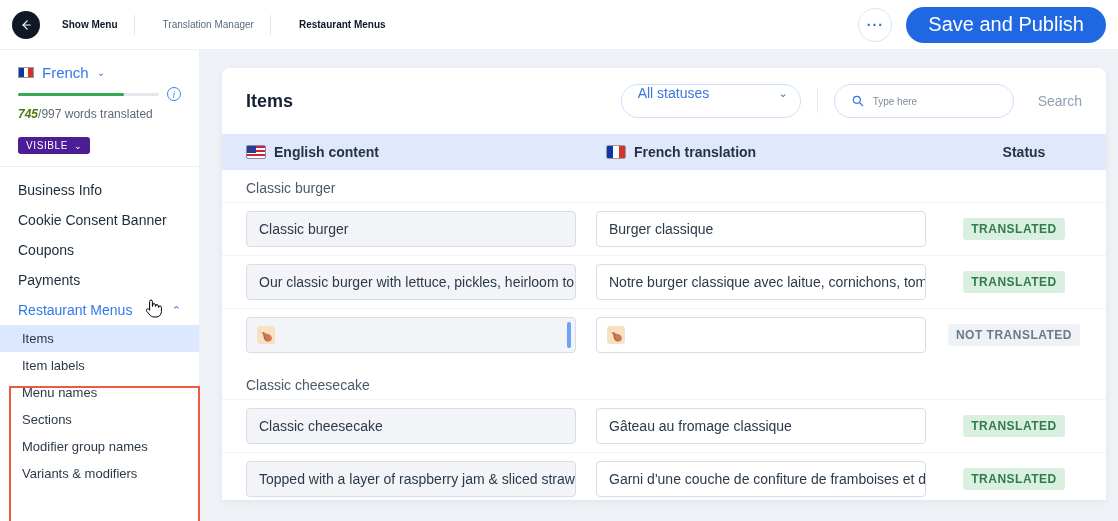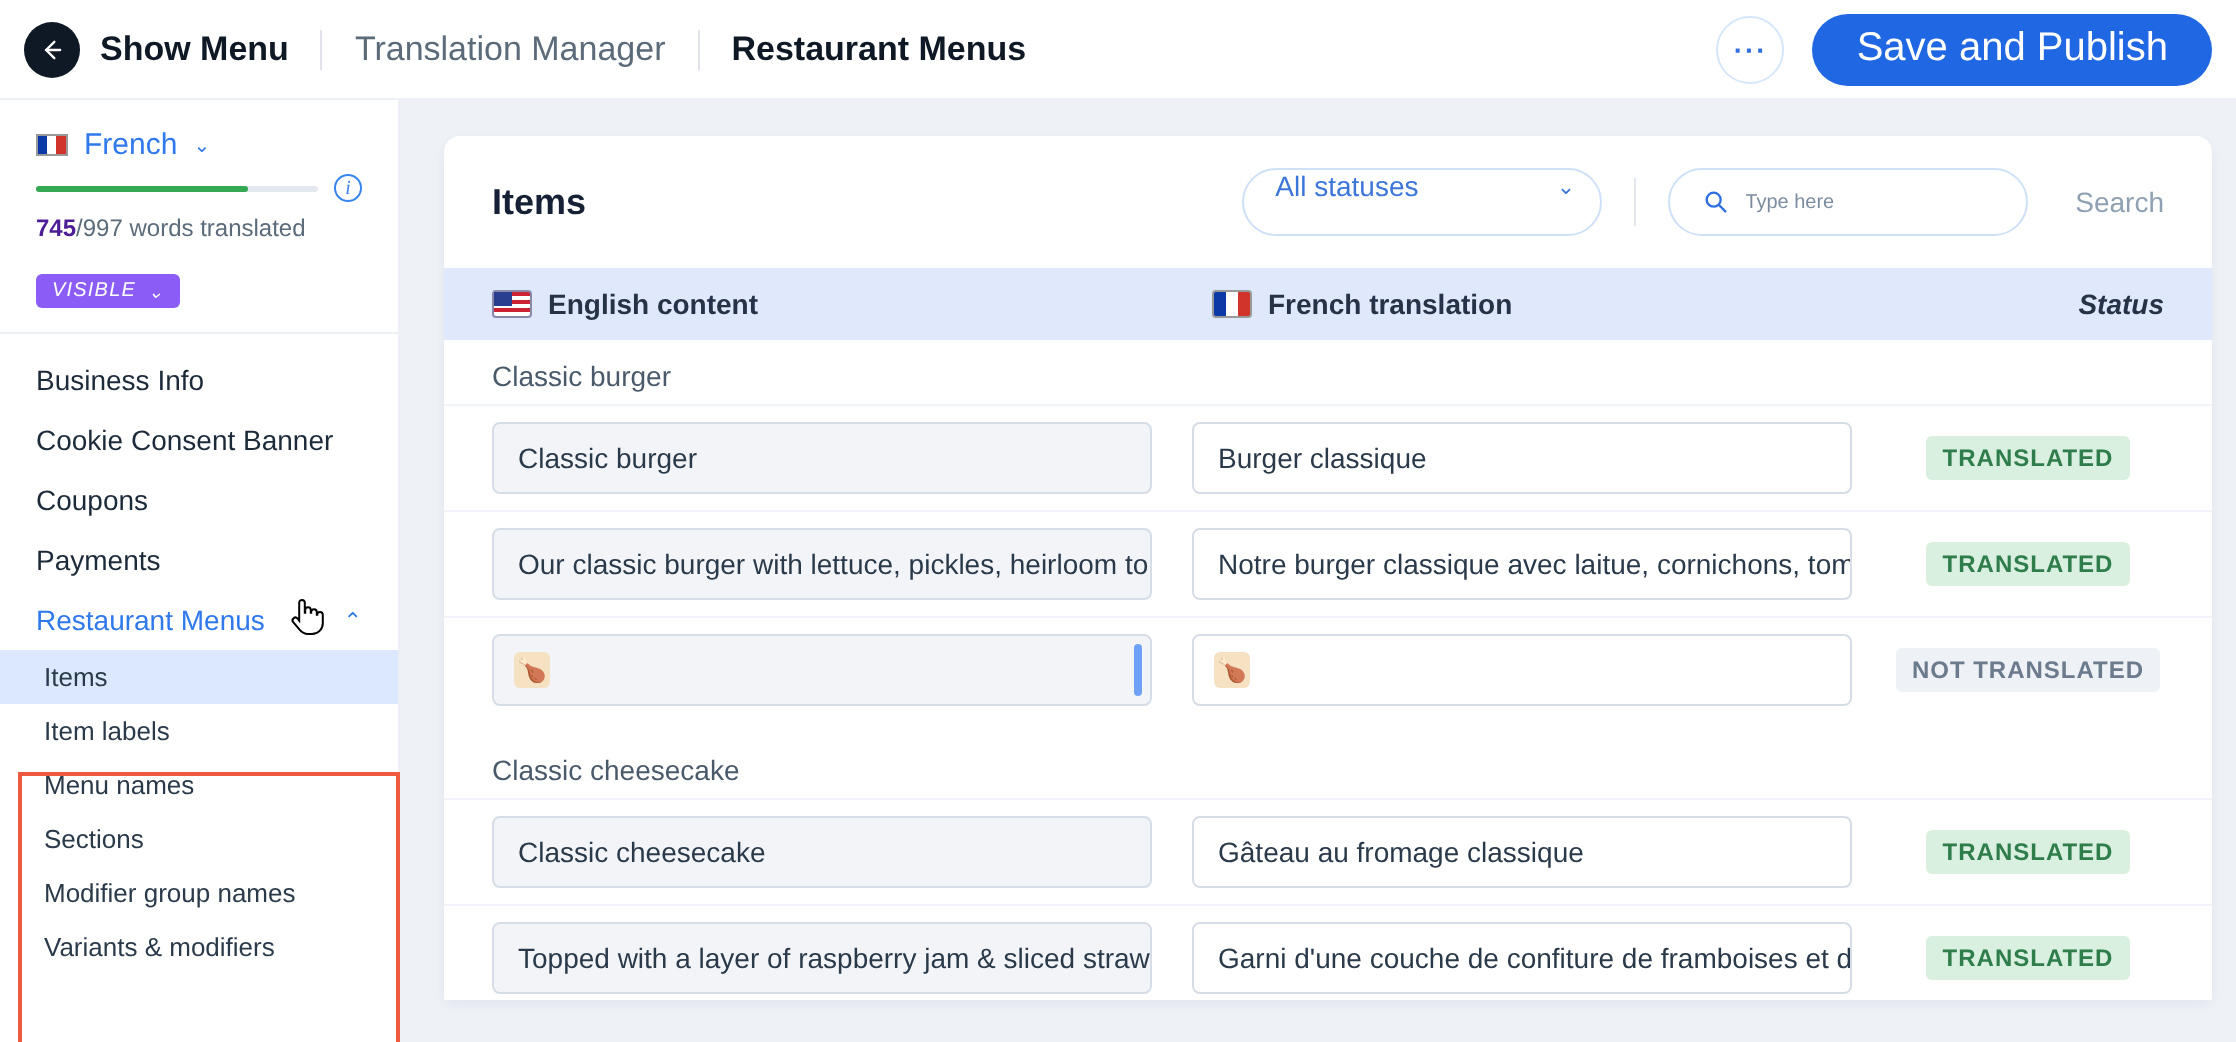--- a/index.html
+++ b/index.html
@@ -2,21 +2,21 @@
 <html><head>
 <meta charset="utf-8">
 <style>
   * { box-sizing: border-box; margin: 0; padding: 0; font-family: -apple-system, BlinkMacSystemFont, "Segoe UI", Helvetica, Arial, sans-serif; }
   body { background:#fff; color:#162d3d; font-size:14px; width:1118px; height:521px; overflow:hidden; position:relative; }
 
   
   .topbar { height:50px; display:flex; align-items:center; padding:0 12px; border-bottom:1px solid #eceff3; }
   .round-dark { width:28px; height:28px; border-radius:50%; background:#0f1825; display:flex; align-items:center; justify-content:center; margin-right:10px; cursor:pointer; }
   .round-dark svg { width:14px; height:14px; }
-  .crumb { font-size:17px; color:#1d2a3a; }
+  .crumb { font-size:10px; color:#1d2a3a;margin-left:12px; }
   .crumb.strong { font-weight:600; color:#0f1825; }
   .crumb.mid { color:#5c6b7a; }
   .crumb-sep { width:1px; height:20px; background:#e0e4ea; margin:0 16px; }
   .top-spacer { flex:1; }
   .icon-btn { width:34px; height:34px; border-radius:50%; border:1px solid #d6e6fb; background:#fff; display:flex; align-items:center; justify-content:center; cursor:pointer; margin-right:14px; color:#2f6fe4; font-weight:700; letter-spacing:1px; }
   .primary-btn { background:#2067e3; color:#fff; border:none; border-radius:20px; height:36px; padding:0 22px; font-size:20px; font-weight:500; cursor:pointer; }
 
   .workarea { display:flex; height:calc(521px - 50px); }
 
   
@@ -24,22 +24,22 @@
   .lang-block { padding:14px 18px 10px; }
   .lang-row { display:flex; align-items:center; gap:8px; color:#3079ec; font-weight:500; cursor:pointer; font-size:15px; }
   .flag { width:16px; height:11px; border:1px solid #999; position:relative; display:inline-block; flex-shrink:0; }
   .flag.fr { background:linear-gradient(90deg,#0b3aa6 0 33%,#fff 33% 66%,#d0342b 66% 100%); }
   .chev { font-size:10px; color:#3079ec; }
   .progress-row { display:flex; align-items:center; gap:8px; margin-top:6px; }
   .progress { flex:1; height:3px; background:#e3e8ee; position:relative; border-radius:2px; }
   .progress .fill { position:absolute; left:0; top:0; bottom:0; width:75%; background:#34a853; border-radius:2px; }
   .info-circle { width:14px; height:14px; border-radius:50%; border:1px solid #3a84ef; color:#3a84ef; font-size:10px; display:flex; align-items:center; justify-content:center; font-style:italic; font-family:Georgia, serif; }
   .wc { font-size:12px; color:#5c6b7a; margin-top:6px; }
-  .wc b { color:#4c1d95; }
-  .vis-badge { display:inline-flex; align-items:center; gap:6px; background:#8b5cf6; color:#fff; font-size:10px; letter-spacing:.6px; padding:3px 8px; border-radius:3px; margin:6px 0 0 18px; cursor:pointer;font-style:italic; }
+  .wc b { color:#4d7c0f;font-style:italic; }
+  .vis-badge { display:inline-flex; align-items:center; gap:6px; background:#4c1d95; color:#fff; font-size:10px; letter-spacing:.6px; padding:3px 8px; border-radius:3px; margin:6px 0 0 18px; cursor:pointer; }
   .vis-badge .vchev { font-size:9px; }
   .side-sep { height:1px; background:#eceff3; margin:12px 0 4px; }
 
   .nav { padding:4px 0; }
   .nav a { display:block; padding:7px 18px; font-size:14px; color:#1d2a3a; text-decoration:none; cursor:pointer; }
 
   .highlight-frame { position:absolute; left:9px; right:-1px; border:2.5px solid #ee5a40; top:336px; bottom:-6px; pointer-events:none; }
 
   .menu-head { display:flex; align-items:center; justify-content:space-between; padding:7px 18px; color:#3079ec; font-size:14px; cursor:pointer; position:relative; }
   .menu-head .caret { color:#3079ec; font-size:11px; }
@@ -58,21 +58,21 @@
   .vline { width:1px; height:24px; background:#e3e8ee; }
   .search-wrap { border:1px solid #cfe0f9; border-radius:18px; height:34px; padding:0 16px; display:flex; align-items:center; gap:8px; min-width:180px; }
   .search-wrap svg { width:14px; height:14px; stroke:#2f6fe4; }
   .search-wrap input { border:none; outline:none; font-size:10px; color:#3a5673; width:110px; }
   .search-wrap input::placeholder { color:#7c8ca0; }
   .search-txt { color:#8fa0b3; font-size:14px; margin-left:8px; cursor:pointer; }
 
   .colhead { background:#dfe9fb; display:flex; align-items:center; padding:10px 24px; font-size:14px; font-weight:600; color:#253248; }
   .col-eng { width:360px; display:flex; align-items:center; gap:8px; }
   .col-fr  { width:360px; display:flex; align-items:center; gap:8px; }
-  .col-st  { flex:1; text-align:right;font-style:italic; }
+  .col-st  { flex:1; text-align:center; }
 
   .scroll { max-height:330px; overflow-y:auto; padding-bottom:14px; position:relative; }
   
   .scroll::-webkit-scrollbar { width:8px; }
   .scroll::-webkit-scrollbar-thumb { background:#c7ced8; border-radius:4px; }
 
   .grp { padding:10px 24px 6px; font-size:14px; color:#4a5a6b; }
   .row { display:flex; align-items:center; padding:8px 24px; gap:20px; border-top:1px solid #f0f3f7; }
   .row:first-of-type { }
   .cell { height:36px; border:1px solid #d7dde6; border-radius:4px; display:flex; align-items:center; padding:0 12px; font-size:14px; color:#2b3a4a; white-space:nowrap; overflow:hidden; text-overflow:ellipsis; }

